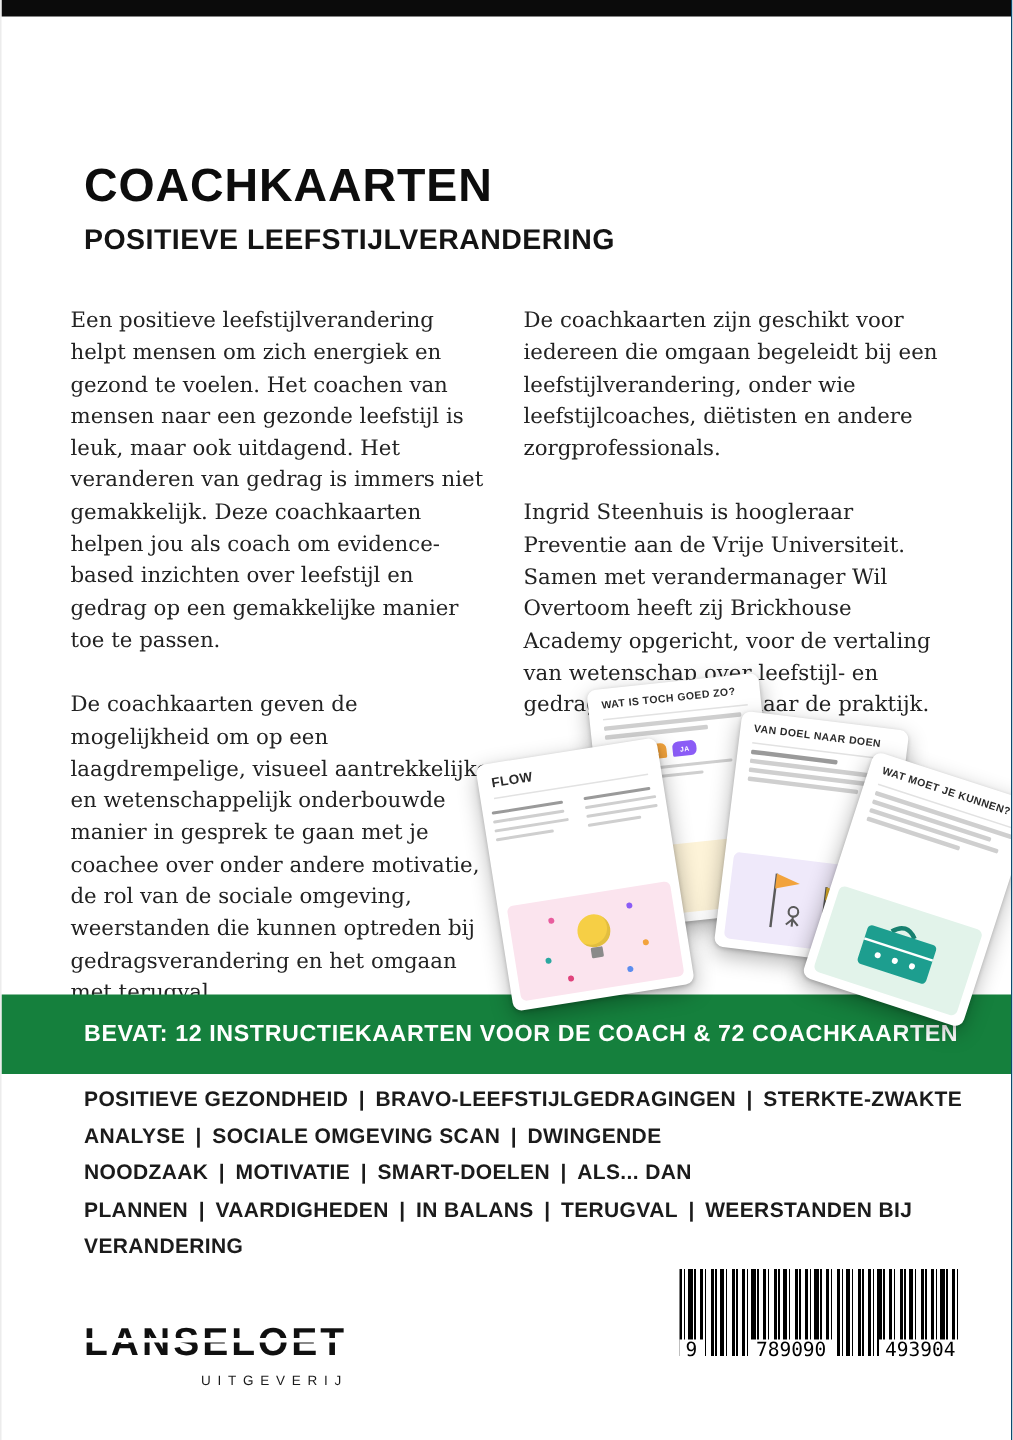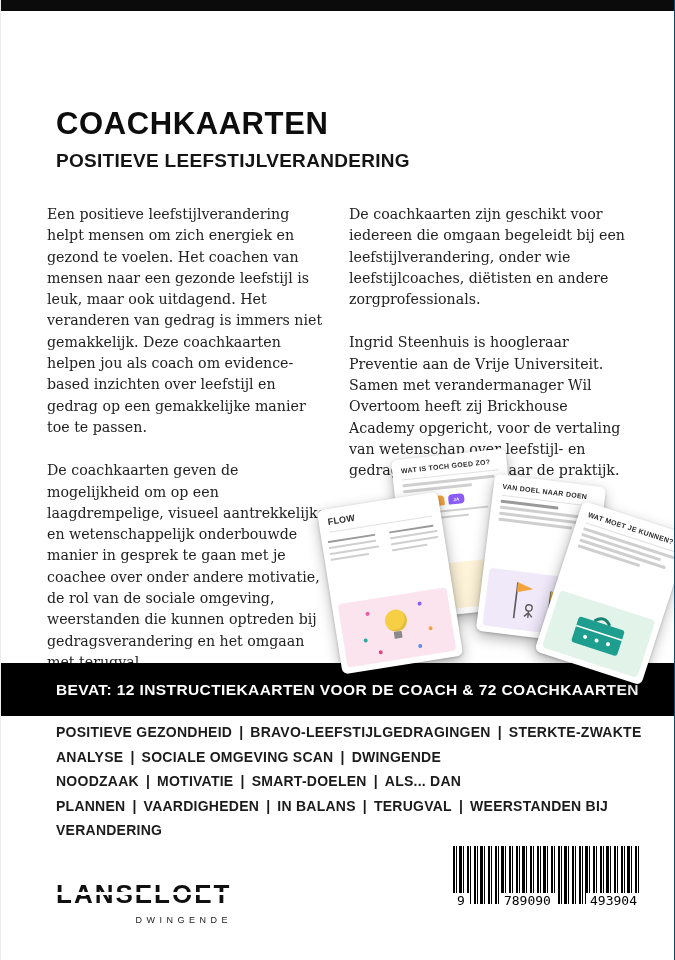--- a/index.html
+++ b/index.html
@@ -55,21 +55,21 @@
   .dot { position:absolute; width:4px; height:4px; border-radius:50%; }
   .d0 { background:#e85d9e; left:24%; top:12px; }
   .d1 { background:#8b5cf6; left:72%; top:10px; }
   .d2 { background:#2aa8a0; left:18%; top:38px; }
   .d3 { background:#f2a33c; left:78%; top:36px; }
   .d4 { background:#e0437c; left:30%; top:52px; }
   .d5 { background:#5b8def; left:66%; top:52px; }
 
   
   .banner {
-    position:absolute; left:0; top:663px; width:100%; height:53px; background:#000000;
+    position:absolute; left:0; top:663px; width:100%; height:53px; background:#15803d;
     display:flex; align-items:center; padding-left:55px;
     color:#ffffff; font-size:15.5px; font-weight:700; letter-spacing:0.4px;
   }
 
   
   .topics {
     position:absolute; left:55px; top:720px; width:588px;
     font-size:14px; font-weight:700; line-height:1.75; letter-spacing:0.25px; color:#1b1b1b;
   }
   .topic-sep { margin:0 7px; color:#1b1b1b; }
@@ -219,21 +219,21 @@
     <span>BEVAT: 12 INSTRUCTIEKAARTEN VOOR DE COACH &amp; 72 COACHKAARTEN</span>
   </div>
 
   <div class="topics"><span>POSITIEVE GEZONDHEID</span><span class="topic-sep">|</span><span>BRAVO-LEEFSTIJLGEDRAGINGEN</span><span class="topic-sep">|</span><span>STERKTE-ZWAKTE ANALYSE</span><span class="topic-sep">|</span><span>SOCIALE OMGEVING SCAN</span><span class="topic-sep">|</span><span>DWINGENDE NOODZAAK</span><span class="topic-sep">|</span><span>MOTIVATIE</span><span class="topic-sep">|</span><span>SMART-DOELEN</span><span class="topic-sep">|</span><span>ALS... DAN PLANNEN</span><span class="topic-sep">|</span><span>VAARDIGHEDEN</span><span class="topic-sep">|</span><span>IN BALANS</span><span class="topic-sep">|</span><span>TERUGVAL</span><span class="topic-sep">|</span><span>WEERSTANDEN BIJ VERANDERING</span></div>
 
   <div class="lanseloet">
     <div class="lanseloet-name">
       <span>LANSELOET</span>
       <span class="cut"></span>
     </div>
-    <div class="lanseloet-sub">DWINGENDE</div>
+    <div class="lanseloet-sub">UITGEVERIJ</div>
   </div>
 
 
   <div class="barcode">
     <div class="bars">
       <div class="digits">
         <span>9</span>
         <span>789090</span>
         <span>493904</span>
       </div>

